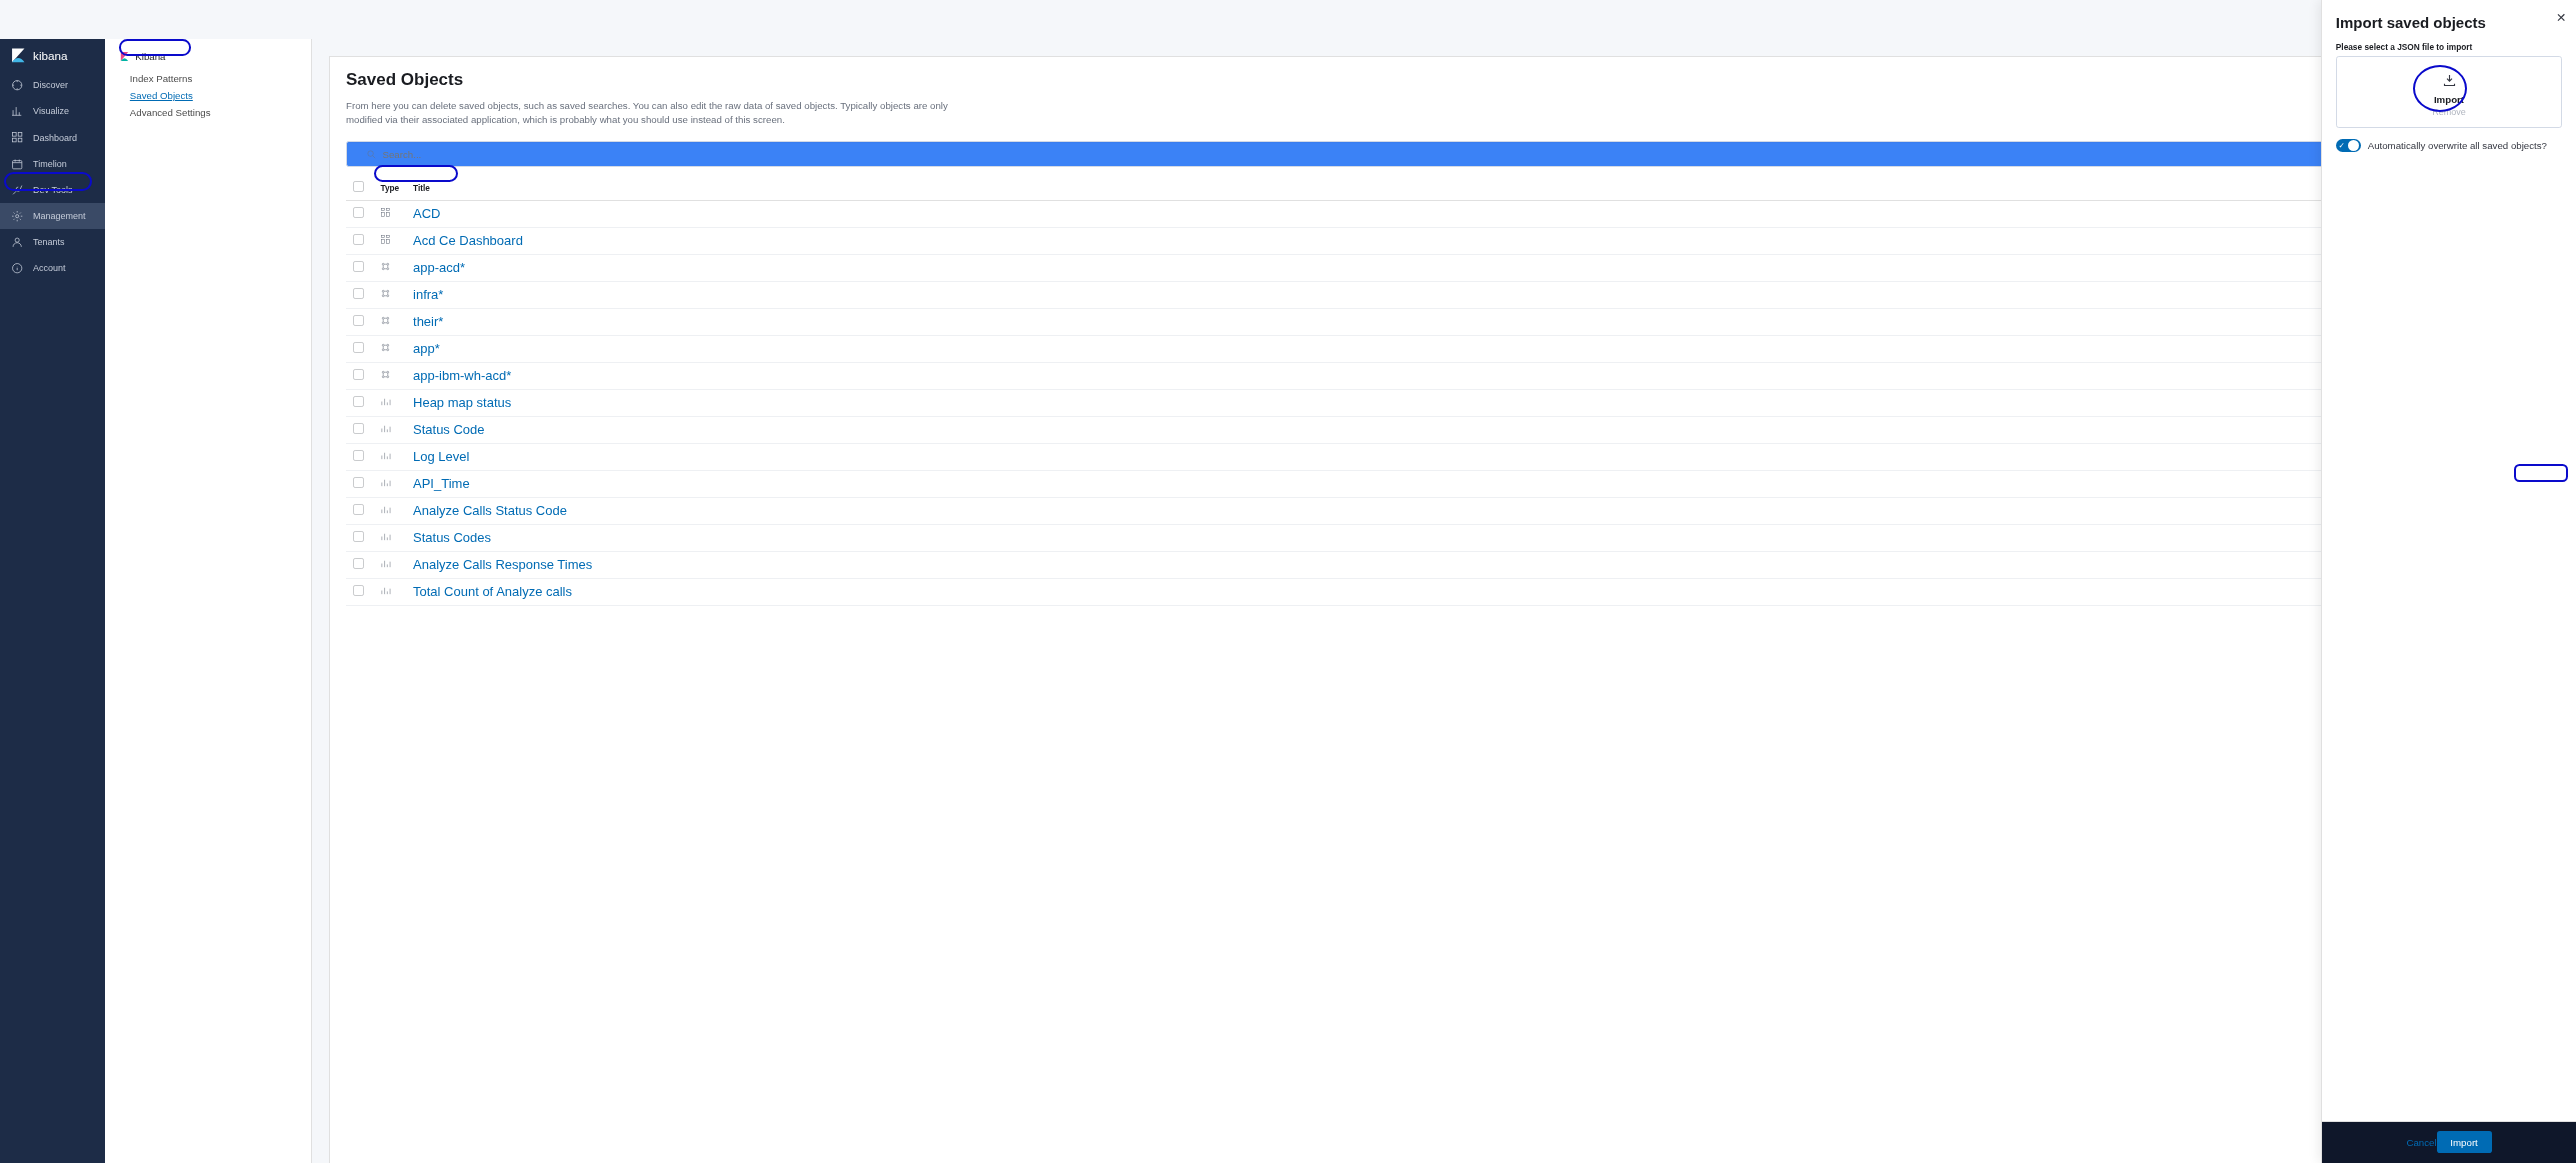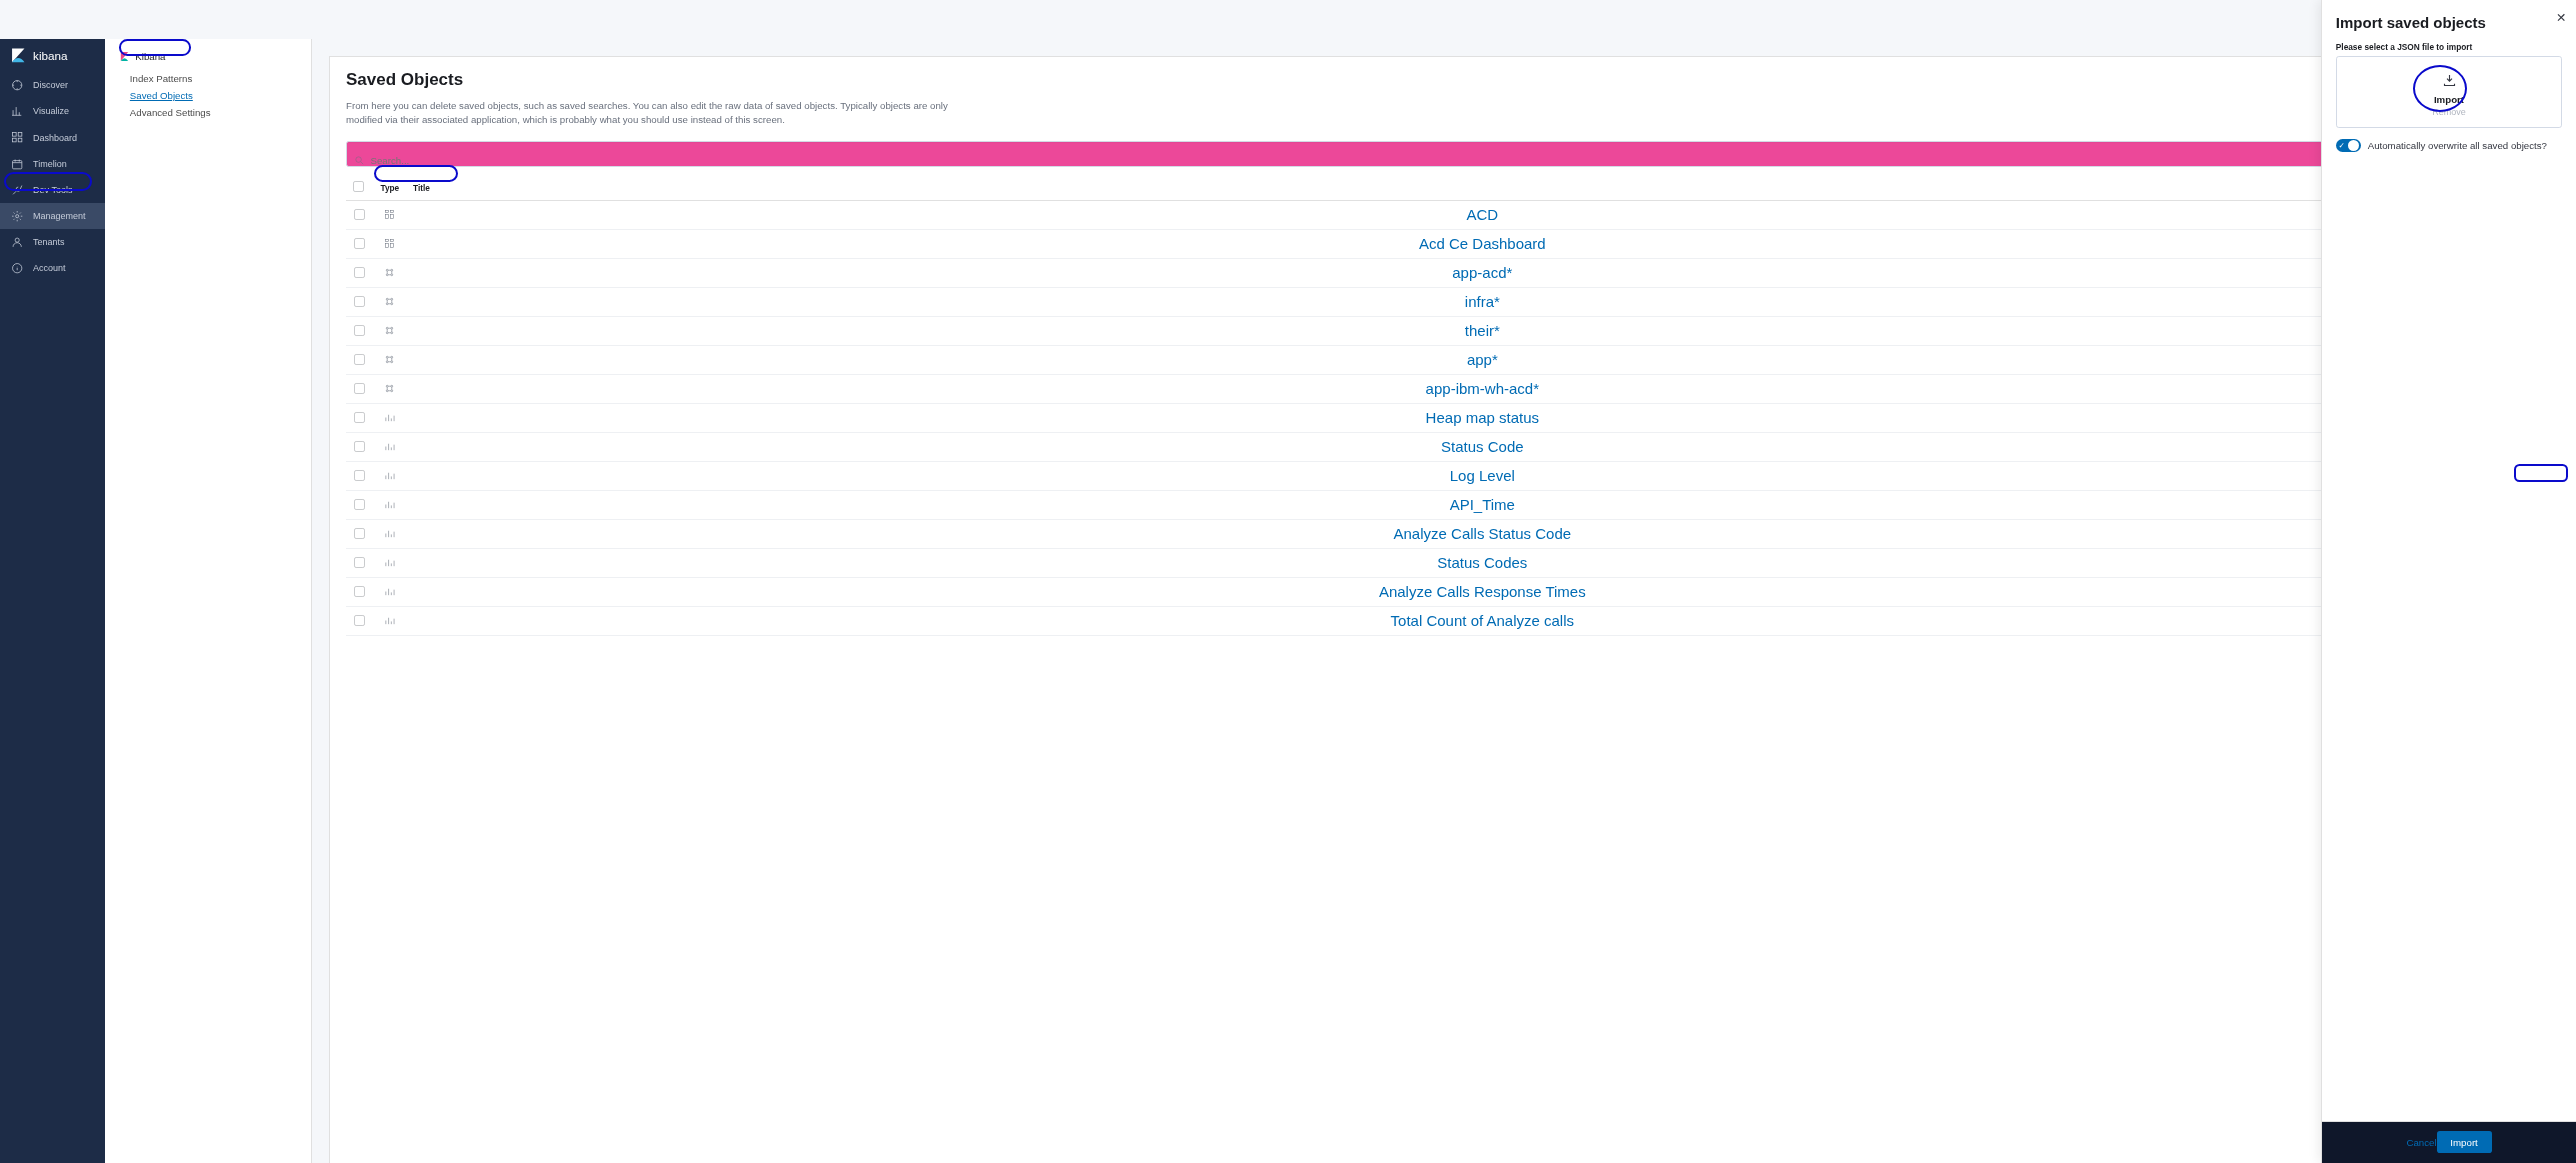--- a/index.html
+++ b/index.html
@@ -29,29 +29,29 @@
 .submenu-list li a { color: #4c4c4c; text-decoration: none; }
 
 
 .main { flex: 1; background: #f5f7fa; padding: 16.5px 0 0 16.5px; overflow: hidden; position: relative; }
 .card { background: #fff; border: 0.7px solid #e0e0e0; border-radius: 0; padding: 13.8px 16.5px; height: 100%; overflow-y: auto; }
 .page-header { display: flex; justify-content: space-between; align-items: flex-start; }
 .page-title { font-size: 17px; font-weight: 700; color: #1a1c21; margin-bottom: 8.3px; }
 .page-desc { font-size: 9.7px; color: #69707d; line-height: 1.5; margin-bottom: 13.8px; max-width: 621px; }
 .export-link { color: #006bb4; font-size: 9.7px; display: flex; align-items: center; gap: 4.1px; cursor: pointer; }
 .toolbar { display: flex; gap: 8.3px; margin-bottom: 8.3px; }
-.search-wrap { flex: 1; position: relative; border: 0.7px solid #d3dae6; border-radius: 2.8px; background: #ec4899; display: flex; align-items: flex-end; padding: 0 7px; height: 26px; box-shadow: inset 0 0.7px 1.4px rgba(0,0,0,0.05); }
+.search-wrap { flex: 1; position: relative; border: 0.7px solid #d3dae6; border-radius: 2.8px; background: #3b82f6; display: flex; align-items: center; padding: 0 19px; height: 26px; box-shadow: inset 0 0.7px 1.4px rgba(0,0,0,0.05); }
 .search-wrap svg { width: 11px; height: 11px; stroke: #69707d; fill: none; margin-right: 5.5px; }
 .search-input { border: none; outline: none; background: transparent; font-size: 9.7px; flex: 1; color: #343741; }
 .type-filter { border: 0.7px solid #d3dae6; border-radius: 2.8px; background: #fbfcfd; height: 26px; padding: 0 8.3px; display: flex; align-items: center; font-size: 9.7px; color: #343741; cursor: pointer; }
 
 
 .table { width: 100%; border-collapse: collapse; }
 .table th { text-align: left; font-size: 8.3px; font-weight: 700; color: #1a1c21; padding: 5.5px 6.9px; border-bottom: 0.7px solid #e0e0e0; }
-.table td { padding: 5.5px 6.9px; border-bottom: 0.7px solid #eef0f3; font-size: 15px; text-align: center; }
+.table td { padding: 5.5px 6.9px; border-bottom: 0.7px solid #eef0f3; font-size: 13px; }
 .table td a { color: #006bb4; text-decoration: none; }
 .chk { width: 11px; height: 11px; border: 0.7px solid #c9cbcd; border-radius: 2.1px; background: #fff; cursor: pointer; display: inline-block; }
 .type-icon { width: 11px; height: 11px; display: inline-flex; align-items: center; justify-content: center; }
 .type-icon svg { width: 11px; height: 11px; stroke: #69707d; fill: none; stroke-width: 1.2; }
 .col-chk { width: 27.6px; }
 .col-type { width: 29px; }
 
 
 .flyout { position: fixed; top: 0; right: 0; width: 255px; height: 100vh; background: #fff; border-left: 0.7px solid #e0e0e0; box-shadow: -2.8px 0 11px rgba(0,0,0,0.08); display: flex; flex-direction: column; z-index: 100; }
 .flyout-close { position: absolute; top: 9.7px; right: 9.7px; cursor: pointer; font-size: 12.4px; color: #343741; }

